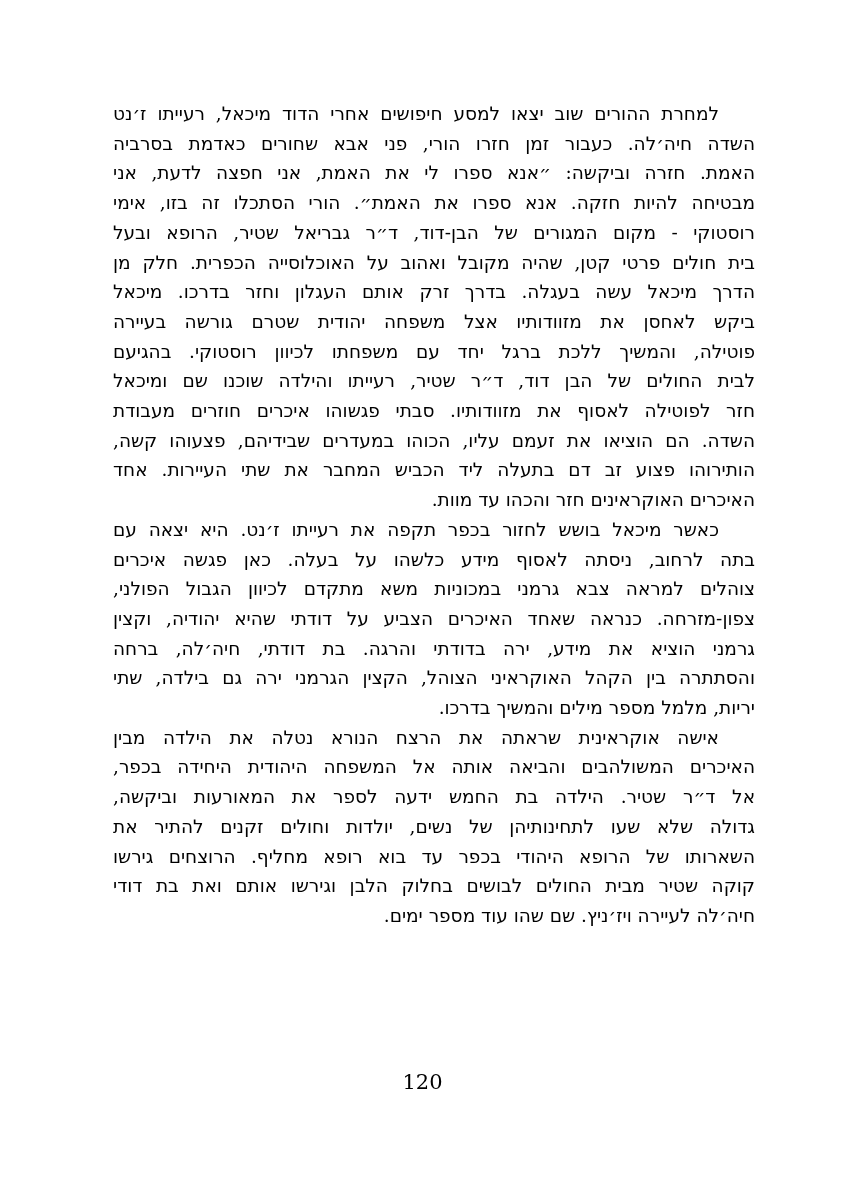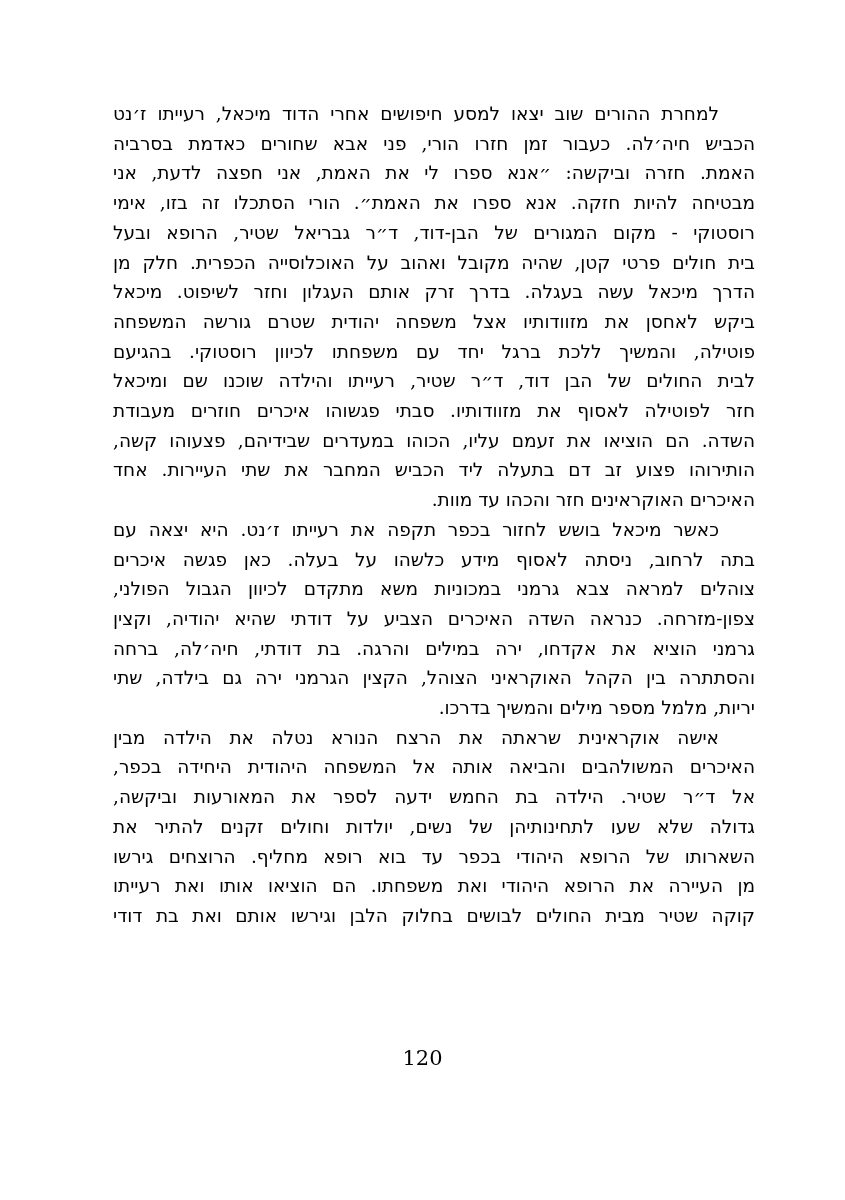--- a/index.html
+++ b/index.html
@@ -37,63 +37,63 @@
     margin-left: 21px;
   }
   .line.para-first {
     text-indent: 36px;
   }
   .line.para-last {
     text-align-last: right;
   }
   .page-number {
     position: absolute;
-    top: 1046px;
+    top: 1070px;
     left: 0;
     width: 100%;
     text-align: center;
     font-family: "DejaVu Serif", "Liberation Serif", serif;
     font-size: 21px;
     color: #000000;
   }
 </style>
 </head>
 <body>
 
 <div class="page">
   <div class="body-text">
       <div class="paragraph">
         <div class="line para-first">למחרת ההורים שוב יצאו למסע חיפושים אחרי הדוד מיכאל, רעייתו ז׳נט</div>
-        <div class="line">הכביש חיה׳לה. כעבור זמן חזרו הורי, פני אבא שחורים כאדמת בסרביה</div>
+        <div class="line">השדה חיה׳לה. כעבור זמן חזרו הורי, פני אבא שחורים כאדמת בסרביה</div>
         <div class="line">האמת. חזרה וביקשה: ״אנא ספרו לי את האמת, אני חפצה לדעת, אני</div>
         <div class="line">מבטיחה להיות חזקה. אנא ספרו את האמת״. הורי הסתכלו זה בזו, אימי</div>
         <div class="line">רוסטוקי - מקום המגורים של הבן-דוד, ד״ר גבריאל שטיר, הרופא ובעל</div>
         <div class="line">בית חולים פרטי קטן, שהיה מקובל ואהוב על האוכלוסייה הכפרית. חלק מן</div>
-        <div class="line">הדרך מיכאל עשה בעגלה. בדרך זרק אותם העגלון וחזר לשיפוט. מיכאל</div>
-        <div class="line">ביקש לאחסן את מזוודותיו אצל משפחה יהודית שטרם גורשה המשפחה</div>
+        <div class="line">הדרך מיכאל עשה בעגלה. בדרך זרק אותם העגלון וחזר בדרכו. מיכאל</div>
+        <div class="line">ביקש לאחסן את מזוודותיו אצל משפחה יהודית שטרם גורשה בעיירה</div>
         <div class="line">פוטילה, והמשיך ללכת ברגל יחד עם משפחתו לכיוון רוסטוקי. בהגיעם</div>
         <div class="line">לבית החולים של הבן דוד, ד״ר שטיר, רעייתו והילדה שוכנו שם ומיכאל</div>
         <div class="line">חזר לפוטילה לאסוף את מזוודותיו. סבתי פגשוהו איכרים חוזרים מעבודת</div>
         <div class="line">השדה. הם הוציאו את זעמם עליו, הכוהו במעדרים שבידיהם, פצעוהו קשה,</div>
         <div class="line">הותירוהו פצוע זב דם בתעלה ליד הכביש המחבר את שתי העיירות. אחד</div>
         <div class="line para-last">האיכרים האוקראינים חזר והכהו עד מוות.</div>
       </div>
       <div class="paragraph">
         <div class="line para-first">כאשר מיכאל בושש לחזור בכפר תקפה את רעייתו ז׳נט. היא יצאה עם</div>
         <div class="line">בתה לרחוב, ניסתה לאסוף מידע כלשהו על בעלה. כאן פגשה איכרים</div>
         <div class="line">צוהלים למראה צבא גרמני במכוניות משא מתקדם לכיוון הגבול הפולני,</div>
-        <div class="line">צפון-מזרחה. כנראה השדה האיכרים הצביע על דודתי שהיא יהודיה, וקצין</div>
-        <div class="line">גרמני הוציא את אקדחו, ירה במילים והרגה. בת דודתי, חיה׳לה, ברחה</div>
+        <div class="line">צפון-מזרחה. כנראה שאחד האיכרים הצביע על דודתי שהיא יהודיה, וקצין</div>
+        <div class="line">גרמני הוציא את מידע, ירה בדודתי והרגה. בת דודתי, חיה׳לה, ברחה</div>
         <div class="line">והסתתרה בין הקהל האוקראיני הצוהל, הקצין הגרמני ירה גם בילדה, שתי</div>
         <div class="line para-last">יריות, מלמל מספר מילים והמשיך בדרכו.</div>
       </div>
       <div class="paragraph">
         <div class="line para-first">אישה אוקראינית שראתה את הרצח הנורא נטלה את הילדה מבין</div>
         <div class="line">האיכרים המשולהבים והביאה אותה אל המשפחה היהודית היחידה בכפר,</div>
         <div class="line">אל ד״ר שטיר. הילדה בת החמש ידעה לספר את המאורעות וביקשה,</div>
         <div class="line">גדולה שלא שעו לתחינותיהן של נשים, יולדות וחולים זקנים להתיר את</div>
         <div class="line">השארותו של הרופא היהודי בכפר עד בוא רופא מחליף. הרוצחים גירשו</div>
-        <div class="line">מן העיירה את הרופא היהודי ואת משפחתו. הם הוציאו אותו ואת רעייתו</div>
         <div class="line">קוקה שטיר מבית החולים לבושים בחלוק הלבן וגירשו אותם ואת בת דודי</div>
+        <div class="line para-last">חיה׳לה לעיירה ויז׳ניץ. שם שהו עוד מספר ימים.</div>
       </div>
     </div>
   <div class="page-number">120</div>
 </div>
 
 </body></html>

